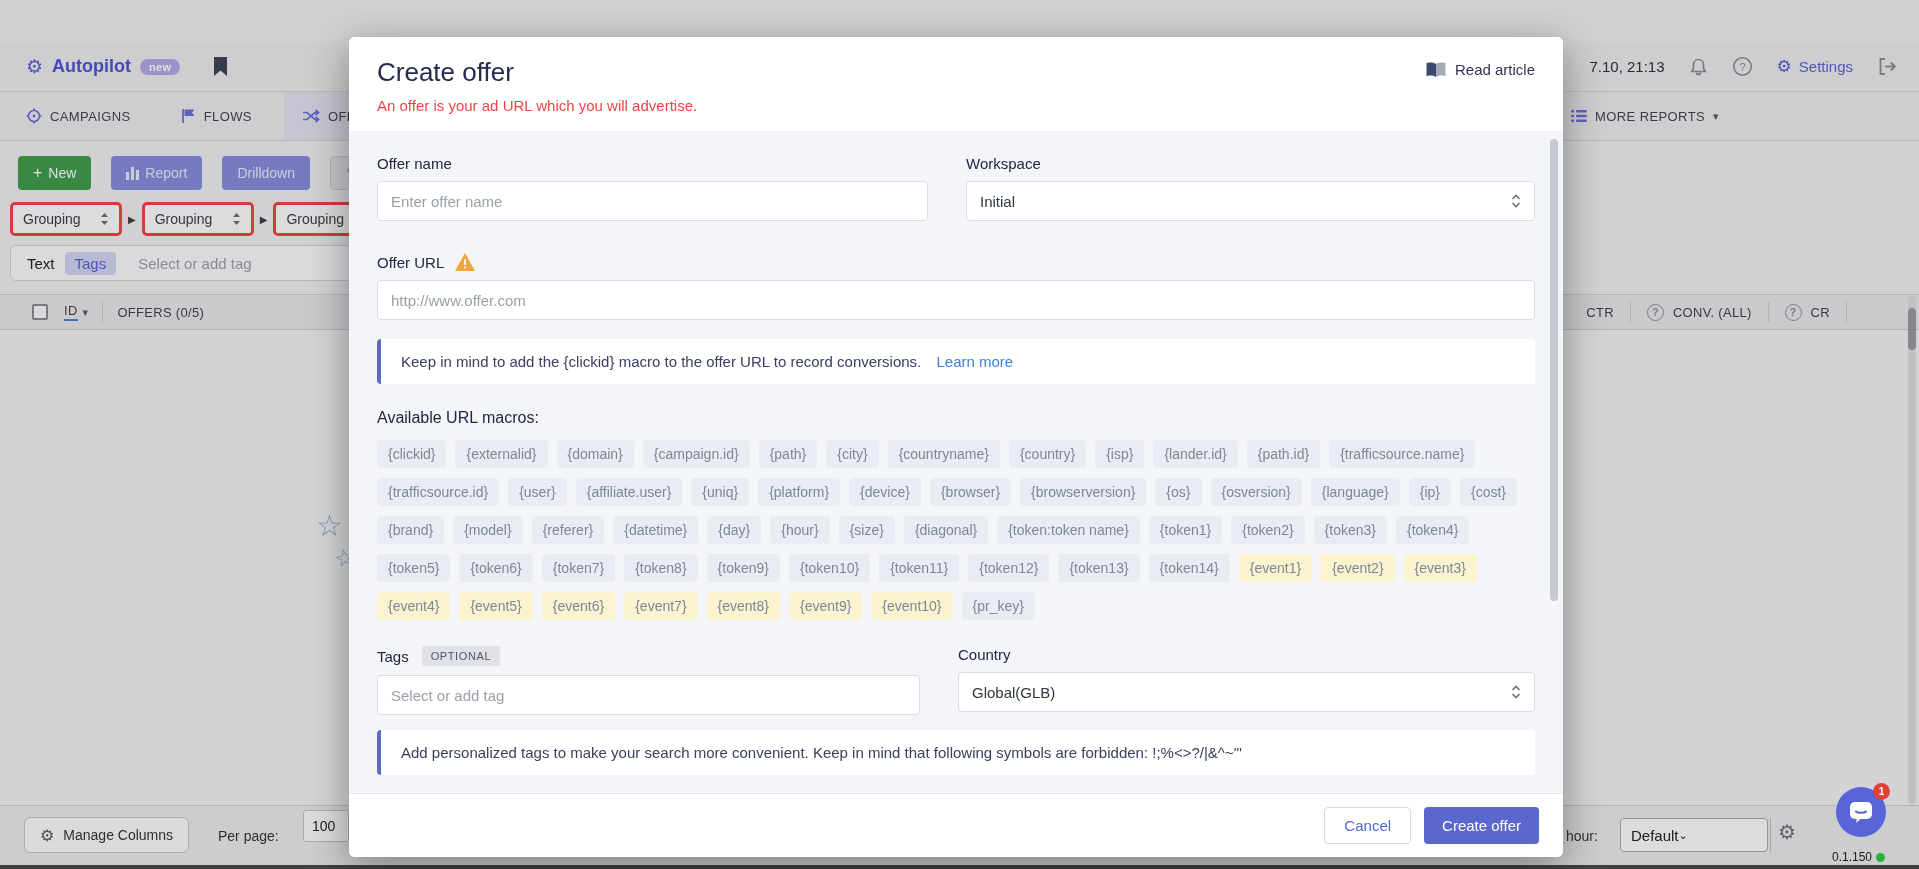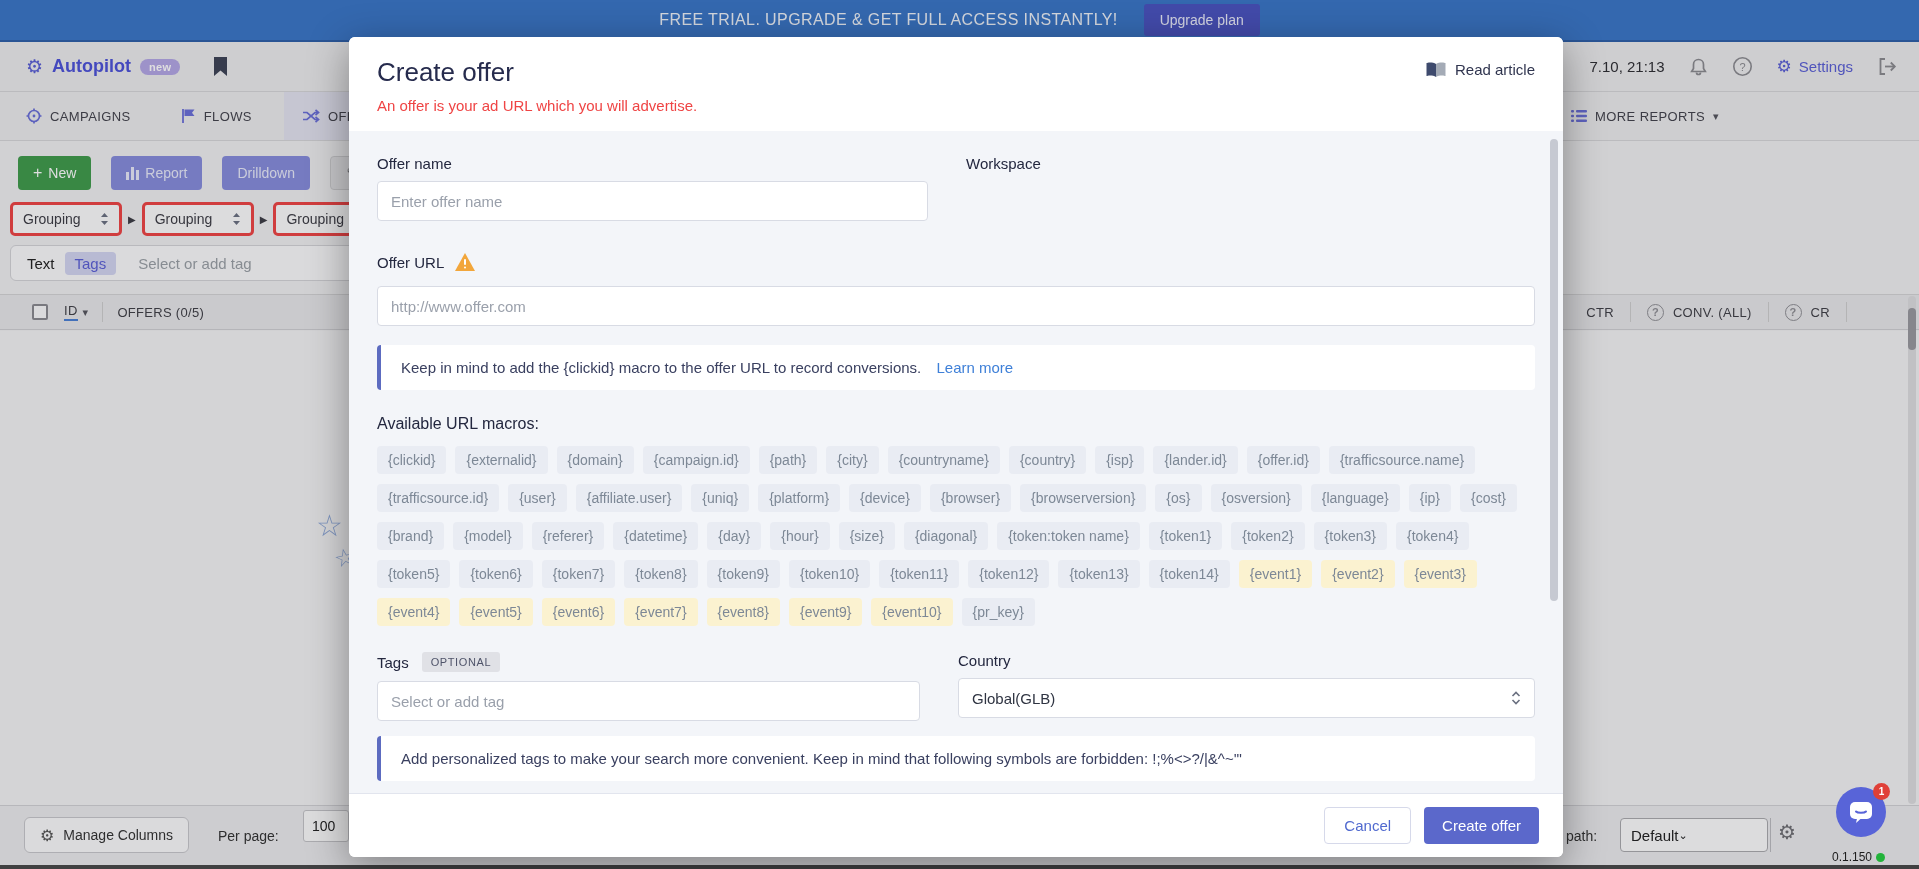--- a/index.html
+++ b/index.html
@@ -118,21 +118,21 @@
   .col-right { flex:1; }
   .f-label { display:block; font-size:15px; color:#23273f; margin-bottom:9px; }
   .t-input { width:100%; height:40px; background:#fff; border:1px solid #d8dbe4; border-radius:4px;
              padding:0 13px; font-size:15px; color:#333; font-family:"Liberation Sans",sans-serif; outline:none; }
   .t-input::placeholder { color:#9aa0ab; }
   .sel { height:40px; background:#fff; border:1px solid #d8dbe4; border-radius:4px; display:flex;
          align-items:center; justify-content:space-between; padding:0 13px; font-size:15px; color:#2f3442; cursor:pointer; }
   .updown { color:#6a7080; }
 
   .offer-url-block { margin-top:32px; }
-  .label-row { display:flex; align-items:center; gap:11px; margin-bottom:15px; }
+  .label-row { display:flex; align-items:center; gap:11px; margin-bottom:9px; }
   .label-row .f-label { margin-bottom:0; }
 
   .callout { margin-top:19px; background:#fff; border-left:4px solid #5c6bc0; border-radius:4px;
              padding:14px 20px; font-size:15px; color:#3a4060; }
   .callout .link { color:#3f80d8; margin-left:11px; cursor:pointer; text-decoration:none; }
 
   .macros-heading { margin-top:25px; font-size:16px; color:#23273f; }
   .chips { margin-top:13px; display:flex; flex-wrap:wrap; gap:10px 9px; width:1160px; }
   .chip { background:#e9ecf3; color:#7d8896; font-size:14px; padding:6px 11px; border-radius:4px; cursor:pointer; }
   .chip--event { background:#fbf2d0; }
@@ -160,24 +160,20 @@
   .version-txt { font-size:12px; color:#1c1c1c; }
   .green-dot { width:9px; height:9px; border-radius:50%; background:#22b33a; }
 
   svg { display:block; }
 </style>
 </head>
 <body>
 
 <div id="stage">
 
-  <div class="banner">
-    <span class="banner-text">FREE TRIAL. UPGRADE &amp; GET FULL ACCESS INSTANTLY!</span>
-    <button class="banner-btn">Upgrade plan</button>
-  </div>
 
   <div class="app-header">
     <div class="brand-wrap">
       <span class="gears">⚙</span>
       <span class="brand">Autopilot</span>
       <span class="new-badge">new</span>
       <span class="bookmark">
         <svg width="15" height="19" viewBox="0 0 15 19">
             <path d="M1 0h13v19l-6.5-5.4L1 19z" fill="#3d4356"></path>
           </svg>
@@ -346,21 +342,21 @@
     <div class="page-scroll-thumb"></div>
   </div>
 
   <div class="bottom-bar">
     <button class="mc-btn">
       <span class="mc-gear">⚙</span>
       <span>Manage Columns</span>
     </button>
     <span class="perpage-label">Per page:</span>
     <div class="perpage-box">100</div>
-    <span class="tpl-label">path:</span>
+    <span class="tpl-label">hour:</span>
     <div class="tpl-select">
       <span>Default</span>
       <span class="chev" style="color:#222;">⌄</span>
     </div>
     <div class="tpl-div"></div>
     <span class="tpl-gear">⚙</span>
   </div>
   <div class="dark-strip"></div>
 
   <div class="overlay"></div>
@@ -381,20 +377,29 @@
     </div>
 
     <div class="modal-body">
       <div class="fields-row">
         <div class="col-left">
           <label class="f-label">Offer name</label>
           <input class="t-input" placeholder="Enter offer name" style="">
         </div>
         <div class="col-right">
           <label class="f-label">Workspace</label>
+          <div class="sel">
+            <span>Initial</span>
+            <span class="updown">
+              <svg width="10" height="14" viewBox="0 0 10 14" fill="none" stroke="#6a7080" stroke-width="1.6">
+                  <path d="M1.5 5L5 1.5 8.5 5"></path>
+                  <path d="M1.5 9L5 12.5 8.5 9"></path>
+                </svg>
+            </span>
+          </div>
         </div>
       </div>
 
       <div class="offer-url-block">
         <div class="label-row">
           <label class="f-label">Offer URL</label>
           <span>
             <svg width="20" height="18" viewBox="0 0 20 18">
                 <path d="M10 0L20 18H0z" fill="#f2a63b"></path>
                 <rect x="9" y="6" width="2" height="6" rx="1" fill="#fff"></rect>
@@ -415,21 +420,21 @@
           <span class="chip">{clickid}</span>
           <span class="chip">{externalid}</span>
           <span class="chip">{domain}</span>
           <span class="chip">{campaign.id}</span>
           <span class="chip">{path}</span>
           <span class="chip">{city}</span>
           <span class="chip">{countryname}</span>
           <span class="chip">{country}</span>
           <span class="chip">{isp}</span>
           <span class="chip">{lander.id}</span>
-          <span class="chip">{offer.id}</span>
+          <span class="chip">{path.id}</span>
           <span class="chip">{trafficsource.name}</span>
           <span class="chip">{trafficsource.id}</span>
           <span class="chip">{user}</span>
           <span class="chip">{affiliate.user}</span>
           <span class="chip">{uniq}</span>
           <span class="chip">{platform}</span>
           <span class="chip">{device}</span>
           <span class="chip">{browser}</span>
           <span class="chip">{browserversion}</span>
           <span class="chip">{os}</span>

